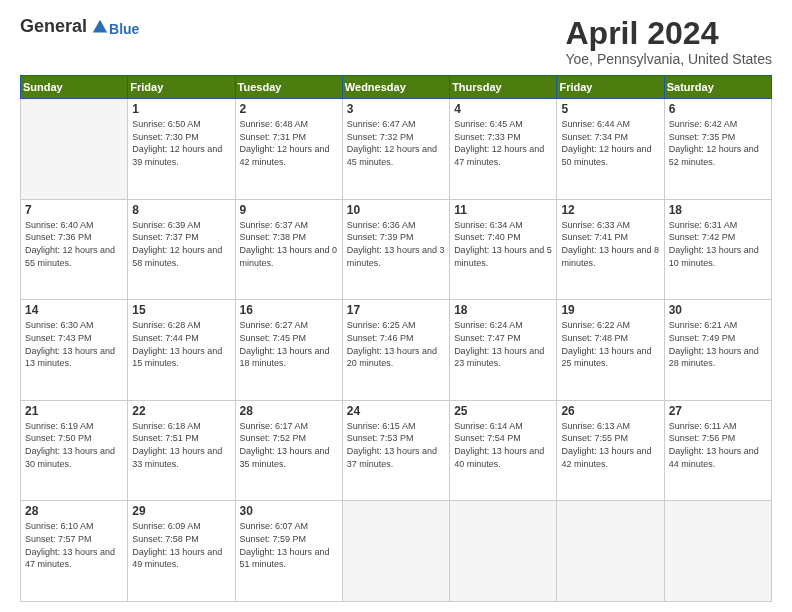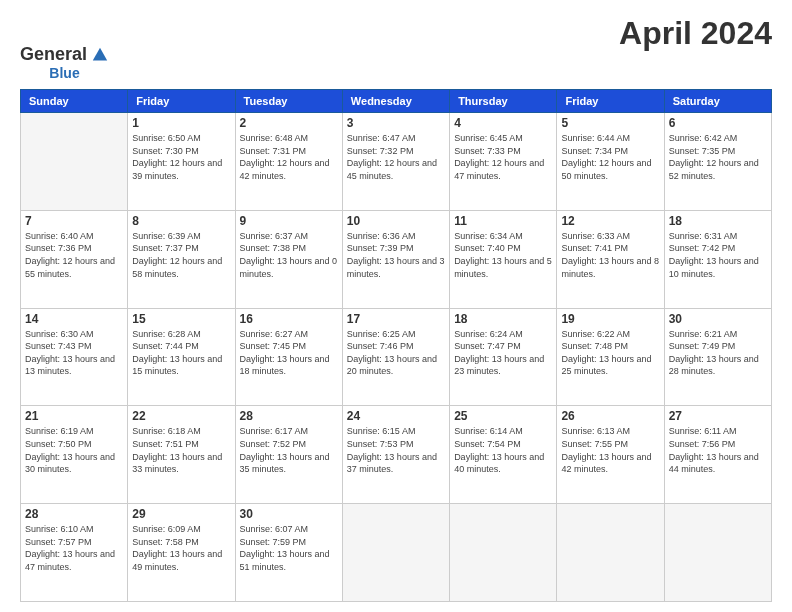--- a/index.html
+++ b/index.html
@@ -18,23 +18,22 @@
       flex-direction: column;
     }
     .header {
       display: flex;
       justify-content: space-between;
       align-items: flex-start;
       margin-bottom: 8px;
     }
     .logo {
       display: flex;
-      flex-direction: column;
-      align-items: center;
-      margin-top: 28px;
+      flex-direction: row;
+      align-items: flex-end;
     }
     .logo-text {
       display: flex;
       align-items: center;
       gap: 2px;
     }
     .logo-general {
       font-size: 18px;
       font-weight: bold;
       color: #333;
@@ -62,25 +61,25 @@
       font-size: 14px;
       color: #555;
     }
     .calendar {
       flex: 1;
       border-collapse: collapse;
       width: 100%;
       table-layout: fixed;
     }
     .calendar th {
-      background: #1d4ed8;
+      background: #4d7c0f;
       color: #fff;
       font-size: 11px;
       font-weight: bold;
-      padding: 5px 8px;
+      padding: 5px 2px;
       text-align: left;
       border: 1px solid #1a5a9a;
     }
     .calendar td {
       border: 1px solid #ccc;
       vertical-align: top;
       padding: 3px 4px;
       font-size: 9.5px;
       color: #333;
       background: #fff;
@@ -111,20 +110,21 @@
       <div class="logo-text">
         <span class="logo-general">General</span>
         <svg class="logo-icon" viewBox="0 0 20 20">
           <polygon points="10,2 18,16 2,16" fill="#2a6db5"></polygon>
         </svg>
       </div>
       <span class="logo-blue">Blue</span>
     </div>
     <div class="title-block">
       <div class="month-title">April 2024</div>
+      <div class="location">Yoe, Pennsylvania, United States</div>
     </div>
   </div>
 
   <table class="calendar">
     <thead>
       <tr>
       <th>Sunday</th>
           <th>Friday</th>
           <th>Tuesday</th>
           <th>Wednesday</th>

